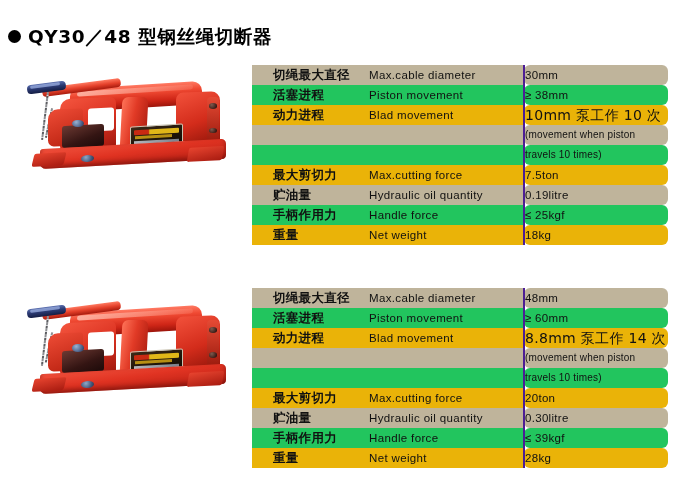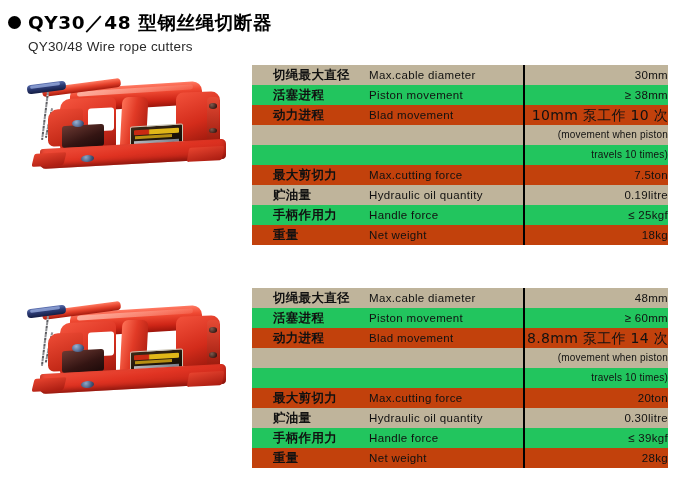--- a/index.html
+++ b/index.html
@@ -13,21 +13,21 @@
     position: relative;
     overflow: hidden;
     font-family: "Liberation Sans", "DejaVu Sans", sans-serif;
     color: #1a1a1a;
   }
 
   
   .header {
     position: absolute;
     left: 8px;
-    top: 10px;
+    top: 24px;
     width: 440px;
   }
   .title-line {
     display: flex;
     align-items: center;
     gap: 7px;
     height: 24px;
   }
   .bullet-dot {
     width: 13px;
@@ -322,52 +322,52 @@
     color: #111111;
     font-family: "DejaVu Sans", sans-serif;
     letter-spacing: 0.3px;
     margin-top: 23px;
   }
   .col-en {
     width: 154px;
     font-size: 11.5px;
     color: #111111;
     letter-spacing: 0.35px;
-    border-right: 2px solid #000000;
+    border-right: 2px solid #4c1d95;
   }
   .col-val {
     width: 143px;
-    text-align: right;
+    text-align: left;
     font-size: 11.5px;
     color: #111111;
     letter-spacing: 0.3px;
+    border-radius: 6px;
   }
   .col-val.val-cjk {
     font-size: 14px;
     font-family: "DejaVu Sans", sans-serif;
   }
   .col-val.val-note {
     font-size: 10px;
     letter-spacing: 0.2px;
   }
 
   
   tr.rowA td { background: #bfb49b; }   
   tr.rowB td { background: #22c55e; }   
-  tr.rowC td { background: #c2410c; }
+  tr.rowC td { background: #eab308; }
 </style>
 </head>
 <body>
 
 <div class="header">
   <div class="title-line">
     <span class="bullet-dot"></span>
     <span class="title-cn">QY30／48 型钢丝绳切断器</span>
   </div>
-  <div class="title-en">QY30/48 Wire rope cutters</div>
 </div>
 
 <div class="photo photo-1">
   <div class="tool">
     <div class="t-barrel"></div>
     <div class="t-barrel-hl"></div>
     <div class="t-handle"></div>
     <div class="t-grip"></div>
     <div class="t-grip-hl"></div>
     <div class="t-chain"></div>

